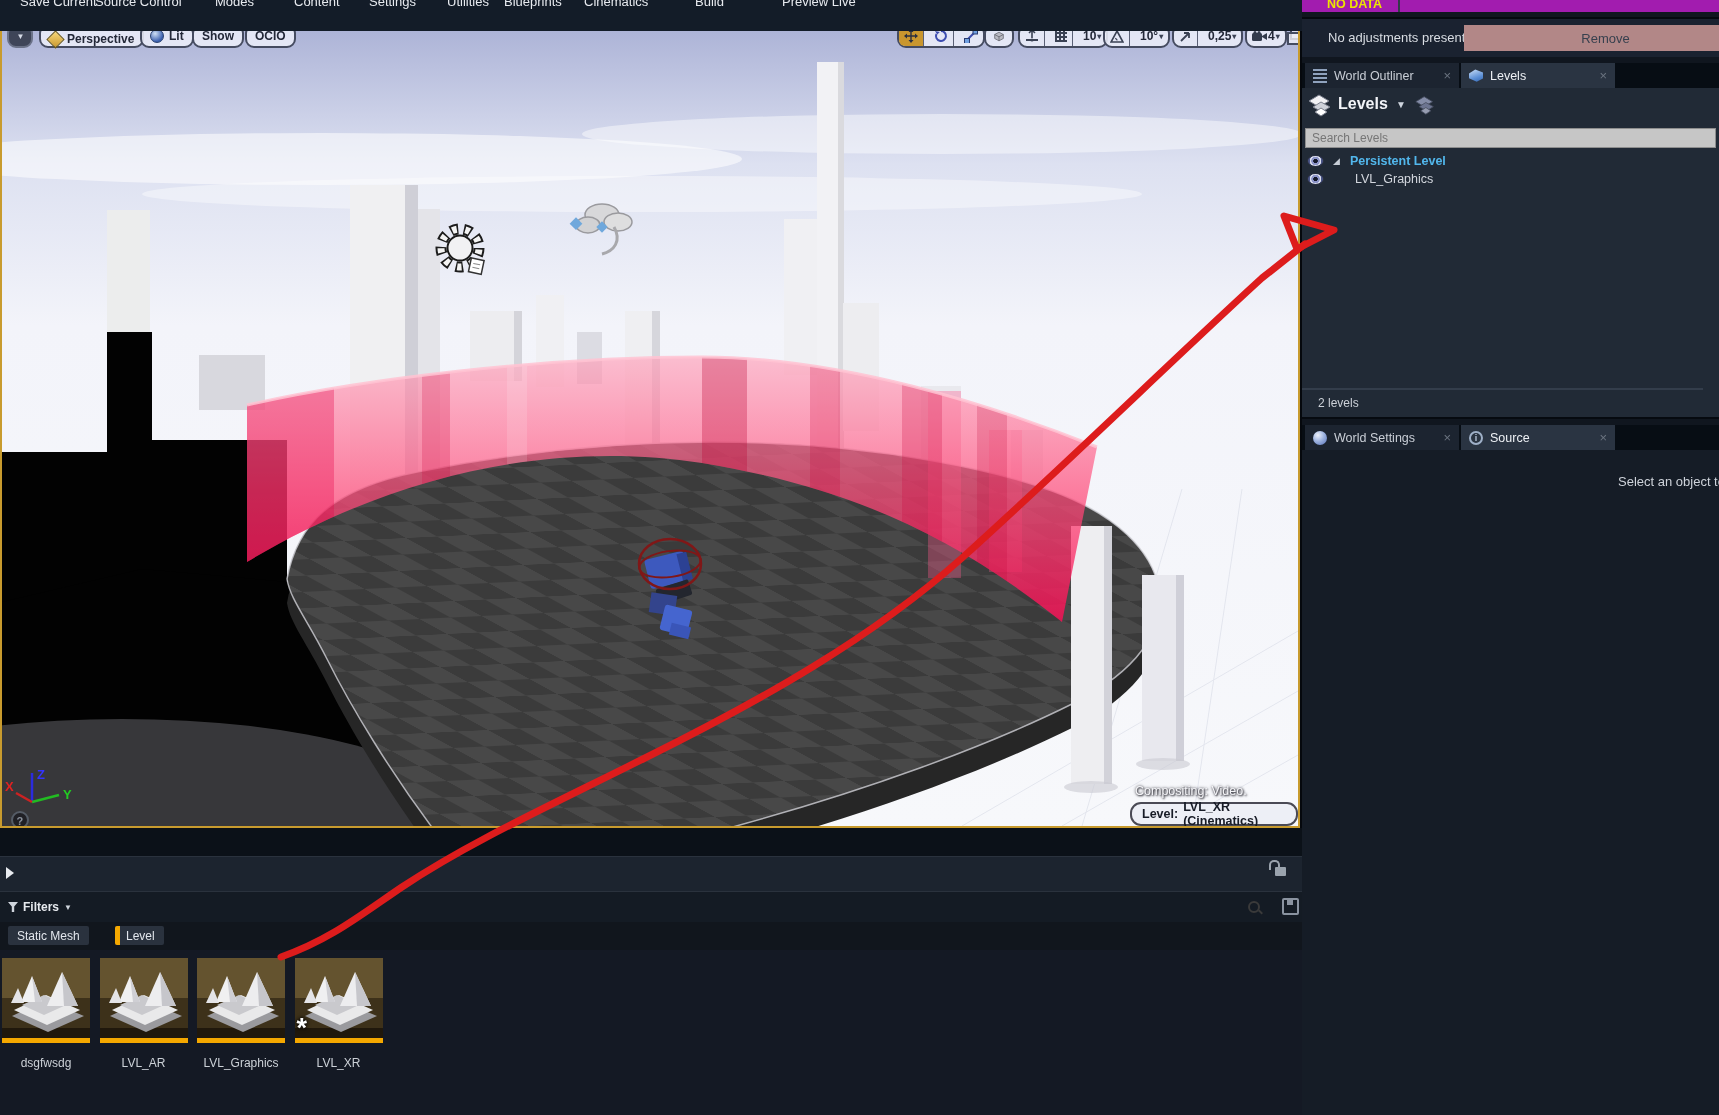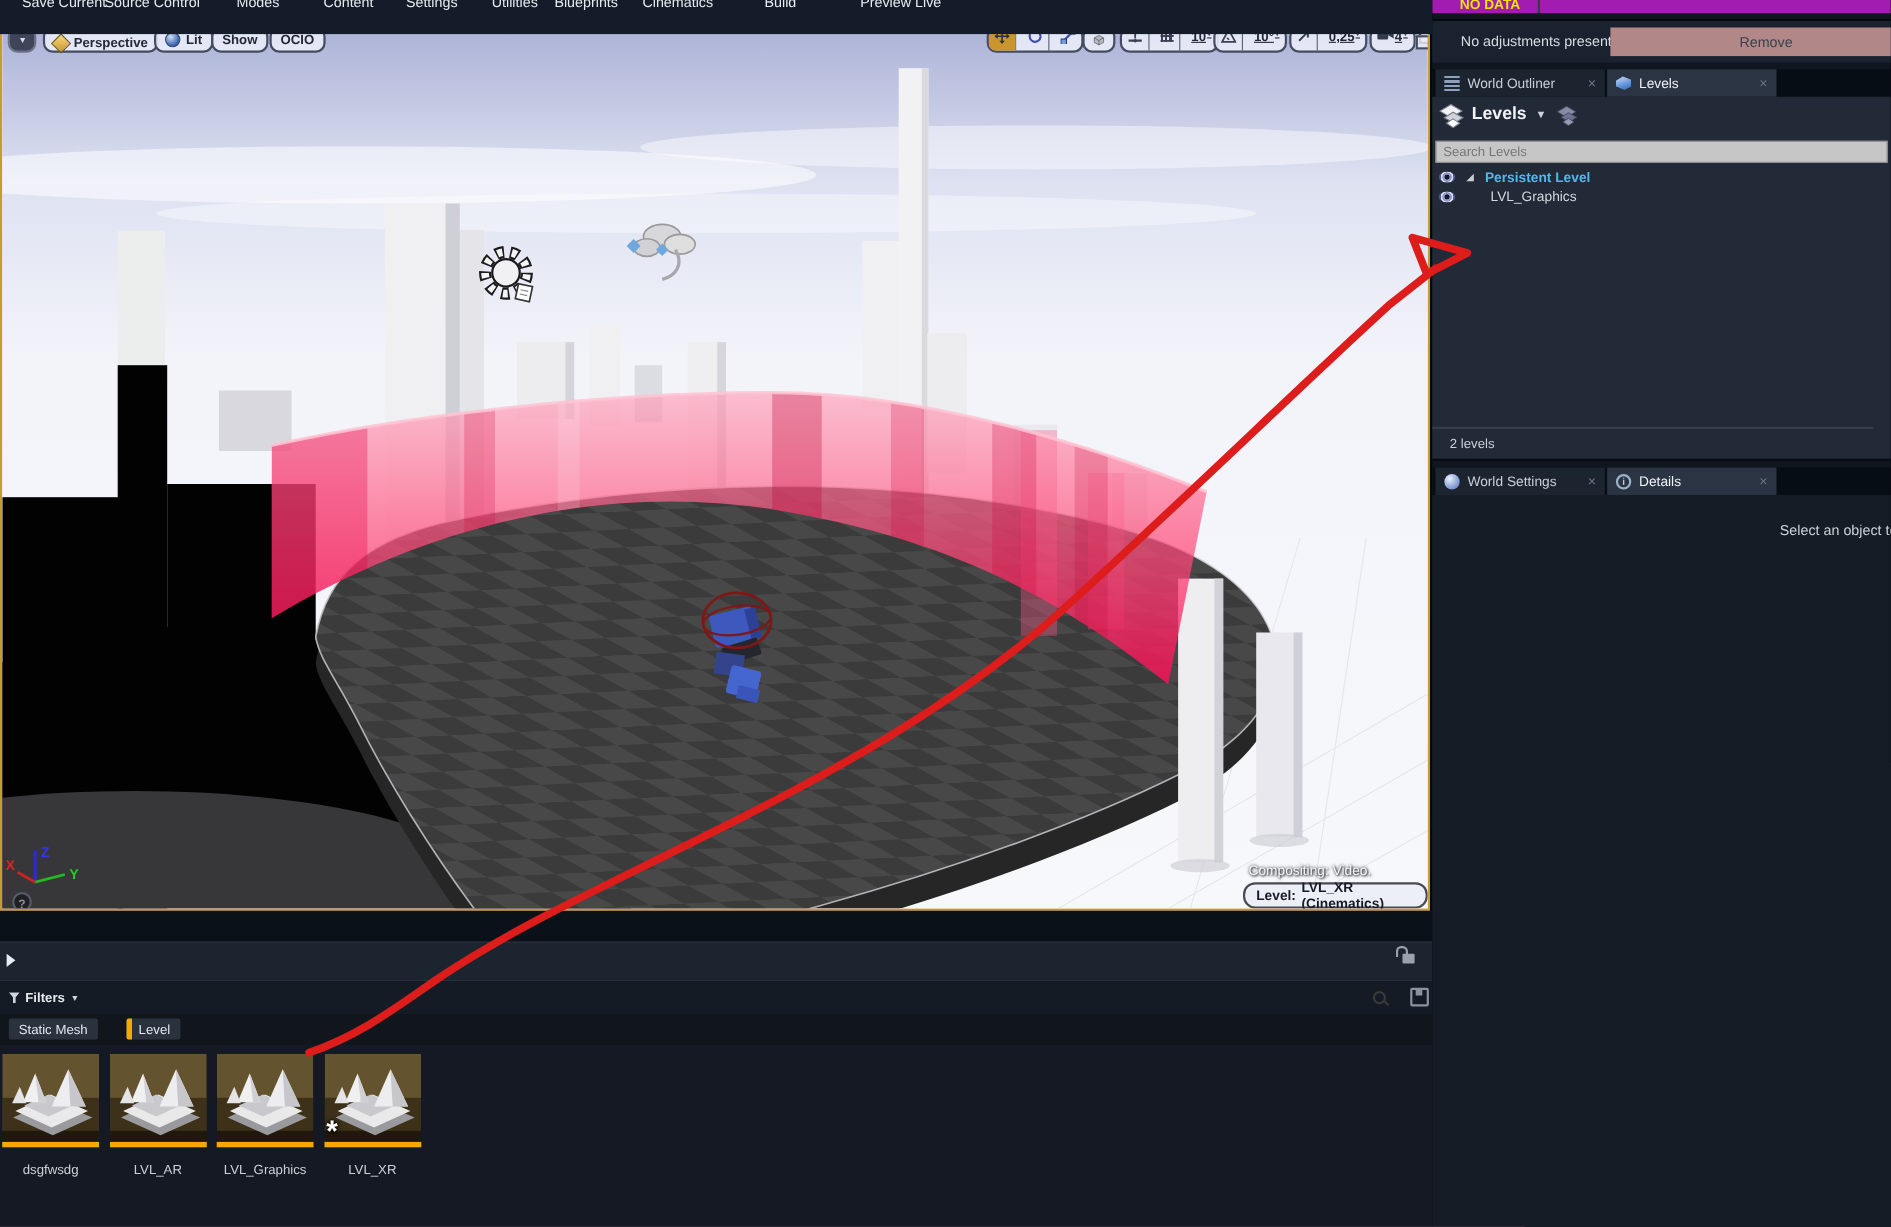--- a/index.html
+++ b/index.html
@@ -17,21 +17,21 @@
   
   #viewport{position:absolute;left:0;top:17px;width:1296px;height:807px;border:2px solid #c89b2e;background:#eef0f8;overflow:hidden;z-index:1;}
   #scene{position:absolute;left:0;top:0;}
 
   .vbtn{position:absolute;top:5px;height:24px;background:rgba(234,237,248,.88);border:2px solid #454b60;
         border-radius:9px;display:flex;align-items:center;gap:5px;padding:0 8px;font-weight:bold;
         color:#232838;font-size:12px;box-sizing:border-box;cursor:default;z-index:4;}
   .vbtn.dark{background:rgba(38,44,60,.82);border-color:#6b7288;}
   .vbtn .caret{font-size:8px;color:#3a4154;margin-left:1px;}
   .vbtn.dark .caret{color:#d7dce8;}
-  .cell{display:flex;align-items:flex-start;justify-content:center;height:100%;padding:0 5px;border-right:1.5px solid #5a6075;text-decoration:underline;}
+  .cell{display:flex;align-items:center;justify-content:center;height:100%;padding:0 5px;border-right:1.5px solid #5a6075;}
   .cell:last-child{border-right:none;}
   .cell.hl{background:#c9962e;border-radius:6px 0 0 6px;}
   .vgroup{padding:0;}
   .ico-diamond{width:11px;height:11px;background:linear-gradient(135deg,#f7d87a,#c9982f);transform:rotate(45deg);border:1px solid #6b5a1c;}
   .ico-sphere{width:12px;height:12px;border-radius:50%;background:radial-gradient(circle at 35% 30%,#cfe0f5,#3a5fae 70%);border:1px solid #28406e;}
   .ico-grid{width:12px;height:12px;background:
       repeating-linear-gradient(90deg,#3a4154 0 2px,transparent 2px 4px),
       repeating-linear-gradient(0deg,#3a4154 0 2px,transparent 2px 4px);}
   .ico-sq2{position:absolute;left:1288px;top:8px;width:9px;height:9px;border:2px solid #454c60;background:rgba(240,240,248,.6);z-index:4;}
   .ico-sq2:after{content:"";position:absolute;left:-5px;top:3px;width:9px;height:9px;border:2px solid #454c60;background:rgba(240,240,248,.8);}
@@ -440,21 +440,21 @@
     </div>
 
     <div id="tabs-bottom" class="tabrow">
         <div class="tab">
           <span class="ti world"></span>
           <span class="tlabel">World Settings</span>
           <span class="tclose">×</span>
         </div>
         <div class="tab active">
           <span class="ti info">i</span>
-          <span class="tlabel">Details</span>
+          <span class="tlabel">Source</span>
           <span class="tclose">×</span>
         </div>
       </div>
 
     <div id="details-area">
       <span id="details-hint">Select an object to</span>
     </div>
   </div>
 
   <div id="bottom-panel">

